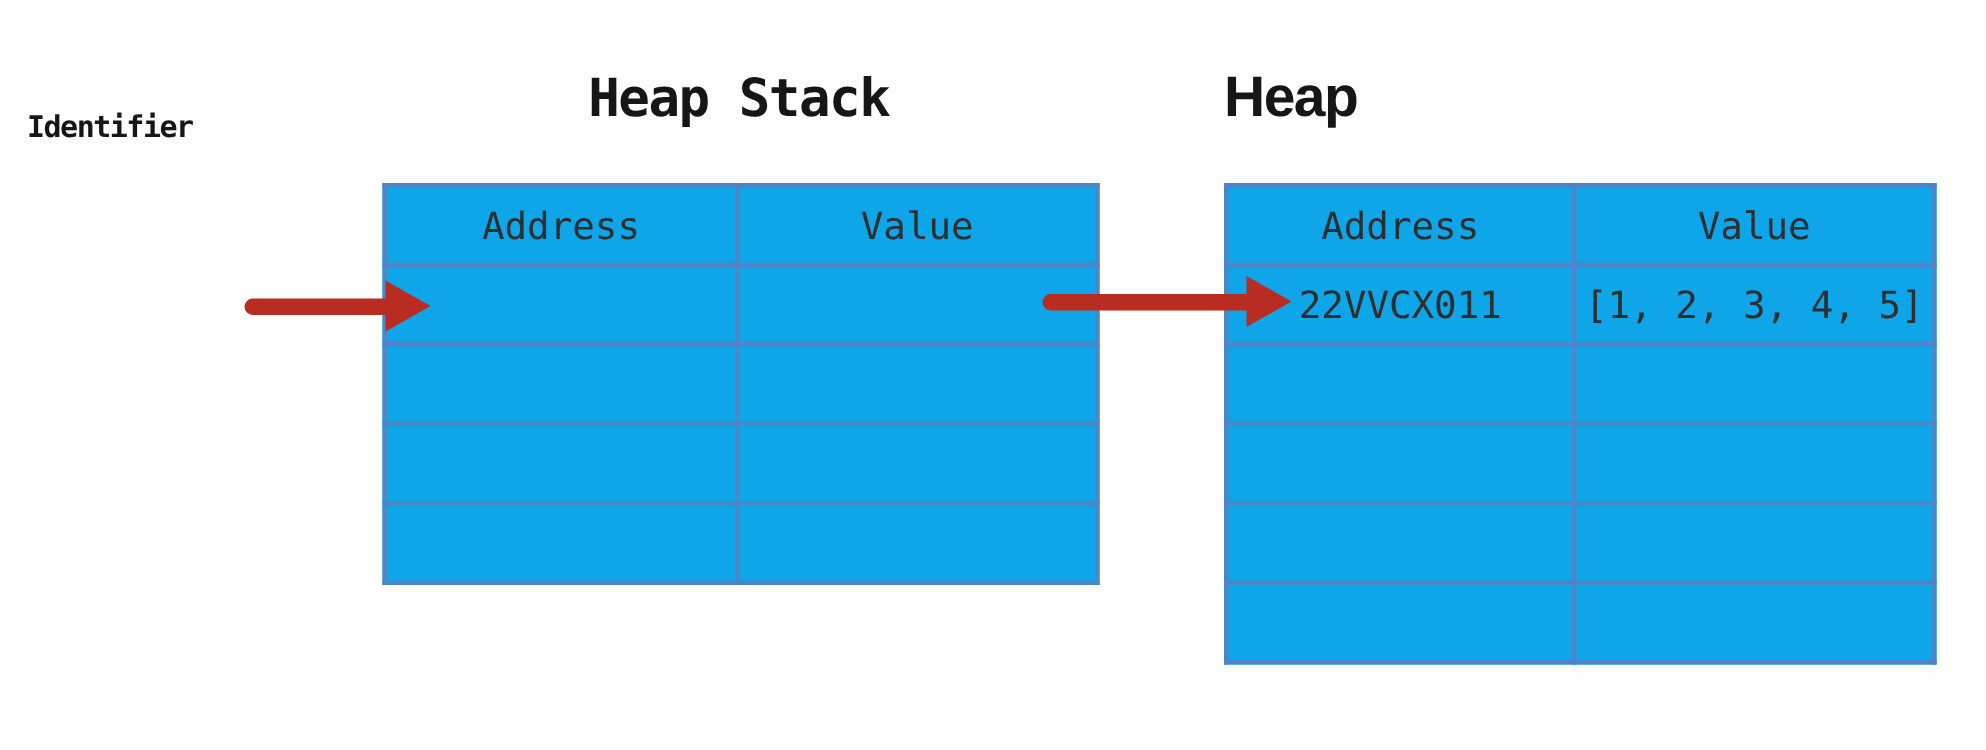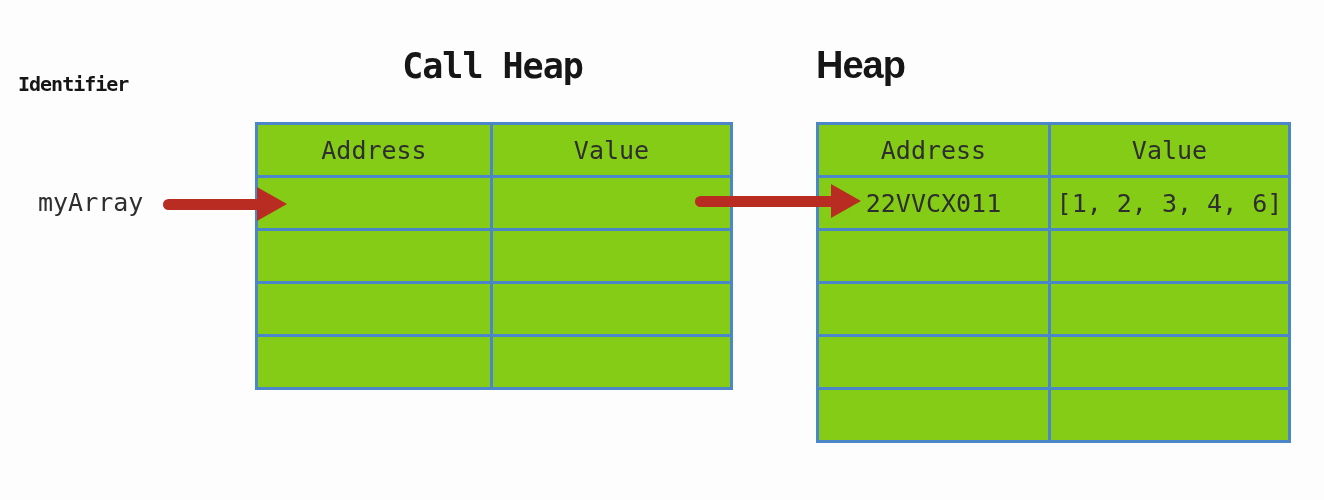--- a/index.html
+++ b/index.html
@@ -36,21 +36,21 @@
     letter-spacing:-1px;
   }
   .var-label{
     position:absolute;left:38px;top:188px;
     font-size:25px;color:var(--text-dark);
   }
   table.mem-table{
     position:absolute;top:122px;
     border-collapse:collapse;
     table-layout:fixed;
-    background:#84cc16;
+    background:#0ea5e9;
   }
   table.callstack{left:255px;}
   table.heap{left:816px;}
   table.mem-table td, table.mem-table th{
     border:3px solid var(--border-blue);
     height:50px;
     padding:0;
     text-align:center;
     vertical-align:middle;
     font-family:"DejaVu Sans Mono", monospace;
@@ -83,23 +83,22 @@
   .arrow2{left:695px;top:184px;width:168px;height:36px;}
   .arrow2 .shaft{left:0;top:12px;width:142px;}
   .arrow2 .head{left:136px;top:0;}
 </style>
 </head>
 <body>
 
 <div class="canvas">
 
   <div class="identifier-label">Identifier</div>
-  <div class="callstack-title">Call Heap</div>
+  <div class="callstack-title">Heap Stack</div>
   <div class="heap-title">Heap</div>
-  <div class="var-label">myArray</div>
 
   <table class="mem-table callstack">
     <colgroup>
         <col class="c-addr">
         <col class="c-val">
       </colgroup>
     <thead>
       <tr>
         <th>Address</th>
         <th>Value</th>
@@ -132,21 +131,21 @@
       </colgroup>
     <thead>
       <tr>
         <th>Address</th>
         <th>Value</th>
       </tr>
     </thead>
     <tbody>
       <tr>
         <td>22VVCX011</td>
-        <td>[1, 2, 3, 4, 6]</td>
+        <td>[1, 2, 3, 4, 5]</td>
       </tr>
       <tr>
         <td></td>
         <td></td>
       </tr>
       <tr>
         <td></td>
         <td></td>
       </tr>
       <tr>

